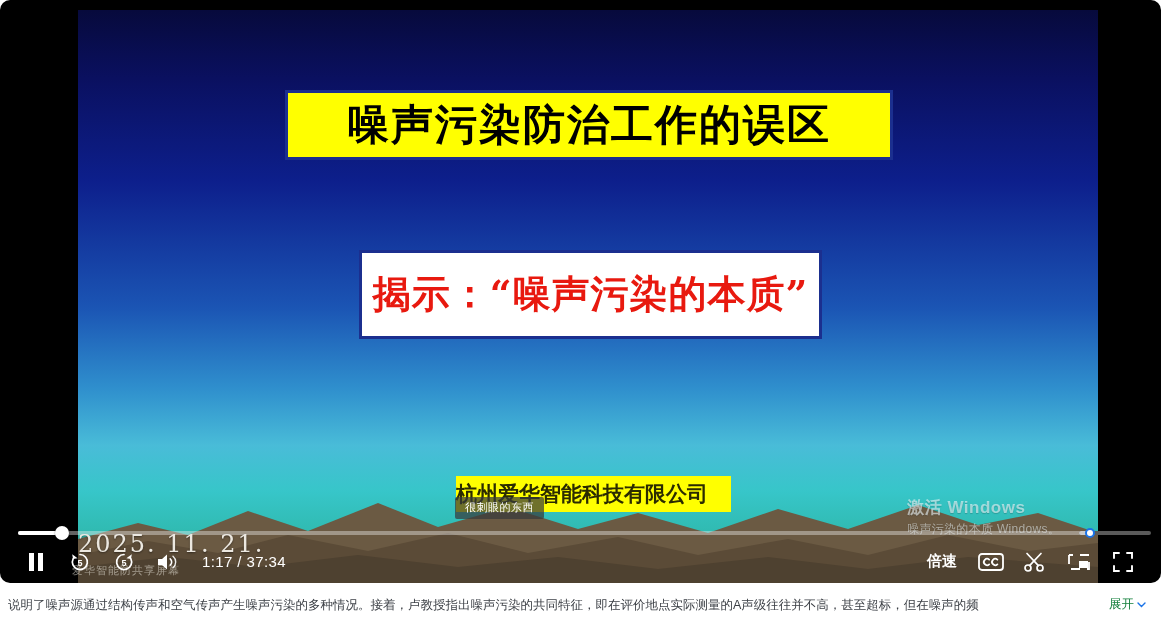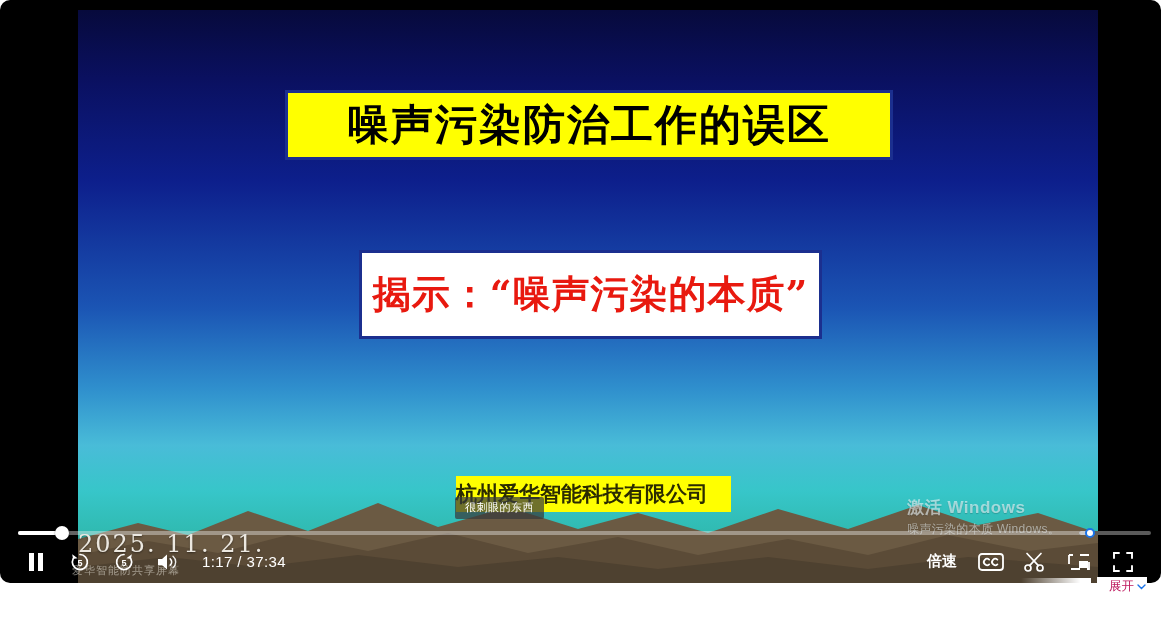--- a/index.html
+++ b/index.html
@@ -187,21 +187,21 @@
     background: #ffffff;
     padding: 4px 8px 0 8px;
   }
   .desc p {
     font-size: 12.5px; line-height: 18px; color: #3b3f45;
     margin: 0; text-align: justify;
   }
   .desc .line2 { position: relative; }
   .expand {
     position: absolute; right: 6px; bottom: 1px;
-    color: #be185d; font-size: 12.5px; cursor: pointer;
+    color: #15803d; font-size: 12.5px; cursor: pointer;
     background: #fff; padding-left: 12px;
     display: flex; align-items: center; gap: 2px;
   }
   .fade-mask {
     position:absolute; right: 62px; bottom: 0px; width: 70px; height: 18px;
     background: linear-gradient(to right, rgba(255,255,255,0), #ffffff 85%);
     pointer-events:none;
   }
 </style>
 </head>
@@ -331,20 +331,21 @@
           </svg>
         </div>
 
       </div>
     </div>
 
   </div>
 
   <div class="desc">
     <p class="line2">
+      <span>说明了噪声源通过结构传声和空气传声产生噪声污染的多种情况。接着，卢教授指出噪声污染的共同特征，即在评价地点实际测量的A声级往往并不高，甚至超标，但在噪声的频</span>
       <span class="fade-mask"></span>
       <span class="expand">
         <span>展开</span>
         <svg width="11" height="11" viewBox="0 0 11 11">
           <path d="M2 4 L5.5 7.5 L9 4" fill="none" stroke="#1a73e8" stroke-width="1.4" stroke-linecap="round"></path>
         </svg>
       </span>
     </p>
   </div>
 

